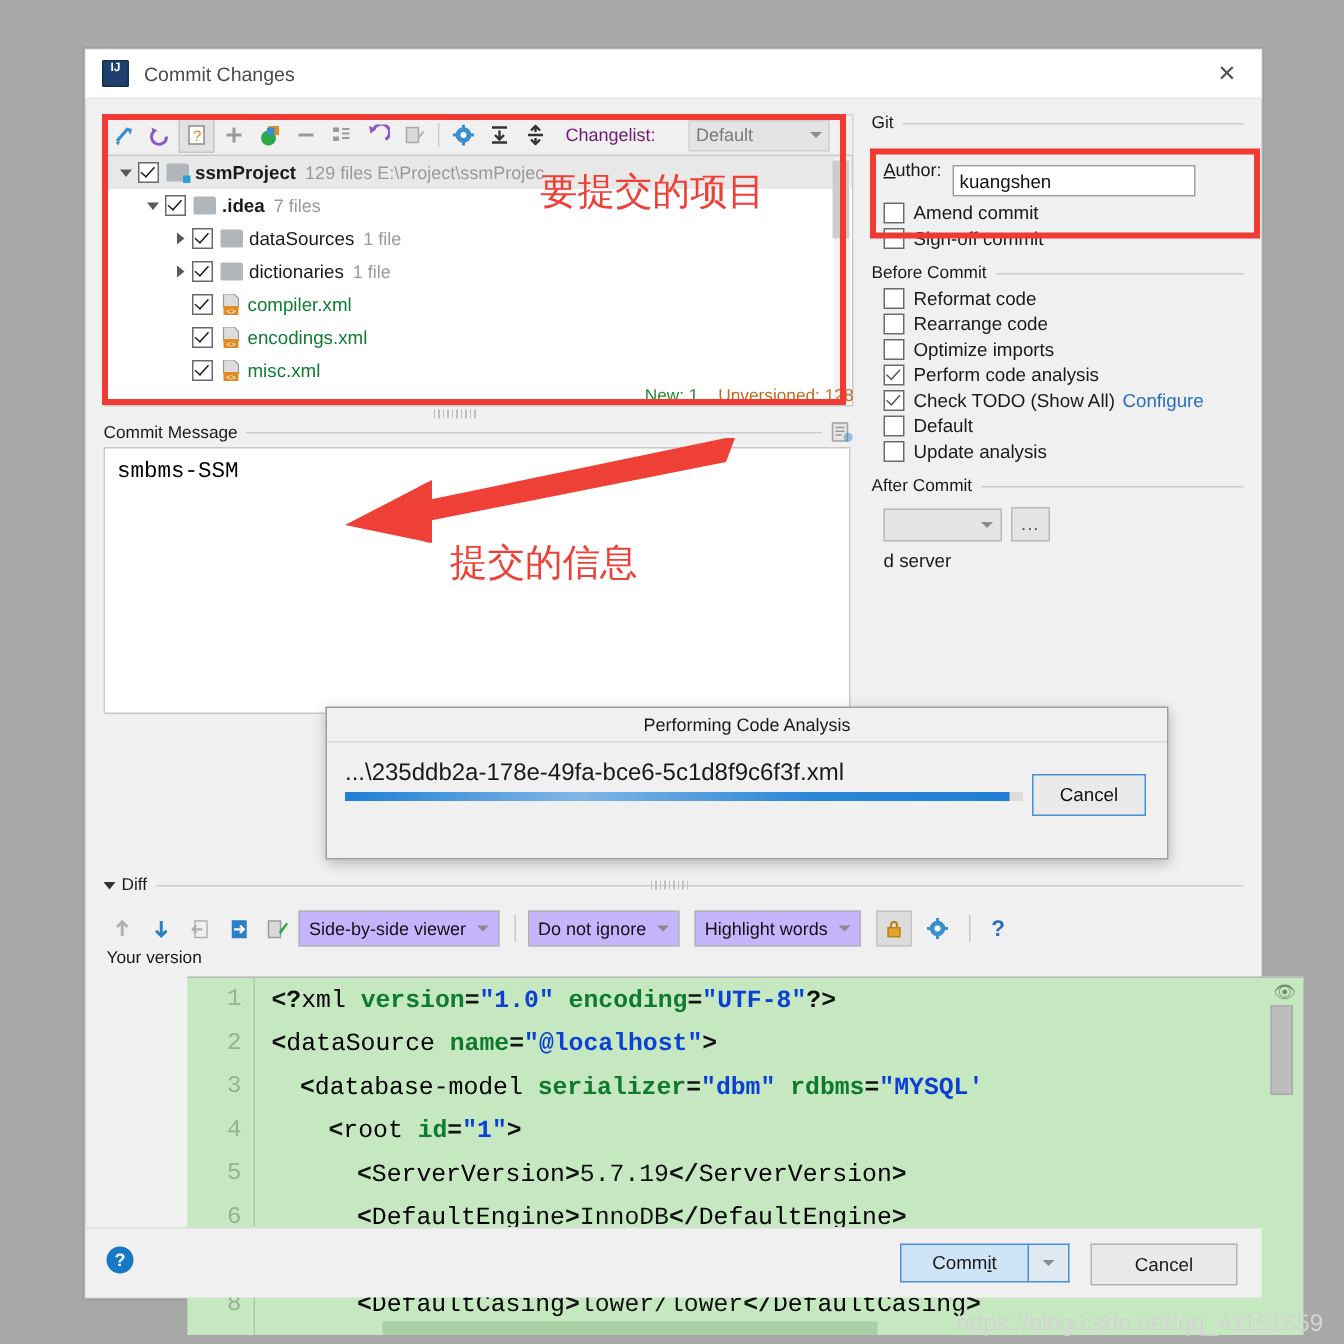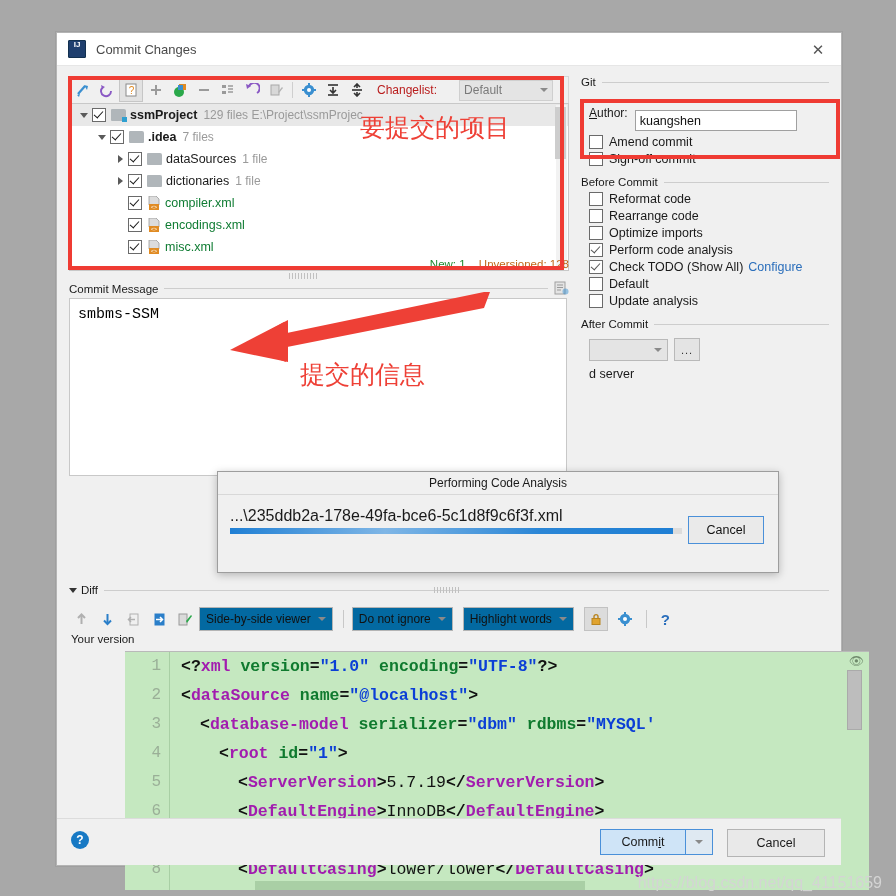--- a/index.html
+++ b/index.html
@@ -38,21 +38,21 @@
 
   
   #left-col{position:absolute;left:12px;top:10px;width:500px;}
   #changes-toolbar{
     height:26px;background:#f0f0f0;display:flex;align-items:center;
     border:1px solid #d6d6d6;border-bottom:none;
   }
   .tb-ico{width:22px;height:22px;margin:0 1px;display:flex;align-items:center;justify-content:center;position:relative;}
   .tb-ico svg{display:block;}
   .tb-sep{width:1px;height:16px;background:#cfcfcf;margin:0 4px;}
-  #changelist-label{margin-left:8px;font-size:12px;color:#b91c1c;}
+  #changelist-label{margin-left:8px;font-size:12px;color:#701a75;}
   #changelist-combo{
     margin-left:22px;width:84px;height:19px;background:#e4e4e4;border:1px solid #cfcfcf;
     display:flex;align-items:center;justify-content:space-between;padding:0 4px;
     color:#7a7a7a;font-size:12px;
   }
   .chev{width:0;height:0;border-left:4px solid transparent;border-right:4px solid transparent;border-top:4px solid #8a8a8a;}
 
   #file-tree{
     height:166px;background:#fff;border:1px solid #c8c8c8;
     overflow:hidden;position:relative;
@@ -140,40 +140,40 @@
   
   #diff-head{position:absolute;left:12px;top:518px;width:760px;display:flex;align-items:center;}
   #diff-head .tri{width:0;height:0;border-left:4px solid transparent;border-right:4px solid transparent;border-top:5px solid #333;margin-right:4px;}
   #diff-head .lbl{font-size:11.5px;}
   #diff-head .rule{flex:1 1 auto;height:1px;background:#cdcdcd;margin-left:6px;position:relative;}
   #diff-grip{position:absolute;left:330px;top:-3px;width:26px;height:6px;
     background:repeating-linear-gradient(90deg,#c0c0c0 0 1px,transparent 1px 3px);}
 
   #diff-toolbar{position:absolute;left:12px;top:540px;width:760px;height:26px;display:flex;align-items:center;}
   .dtb{width:24px;height:24px;display:flex;align-items:center;justify-content:center;margin-right:2px;}
-  .dsel{height:22px;background:#0369a1;border:1px solid #b4b4b4;display:flex;align-items:center;
+  .dsel{height:22px;background:#c4b5fd;border:1px solid #b4b4b4;display:flex;align-items:center;
     padding:0 6px;font-size:12px;color:#111;margin-right:10px;}
   .dsel .chev{margin-left:7px;}
   .vsep{width:1px;height:18px;background:#c8c8c8;margin:0 8px 0 0;}
   #lock-btn{width:22px;height:22px;background:#dcdcdc;border:1px solid #c2c2c2;display:flex;align-items:center;justify-content:center;}
   #help-q{color:#2a6ebb;font-weight:bold;font-size:15px;margin-left:6px;}
 
   #your-version{position:absolute;left:14px;top:567px;font-size:11.5px;color:#1a1a1a;}
 
   #code-pane{
     position:absolute;left:68px;top:585px;width:744px;height:238px;
     background:#c5e8c0;overflow:hidden;border-top:1px solid #b9b9b9;
   }
   #gutter{position:absolute;left:0;top:0;width:44px;height:100%;background:#c5e8c0;border-right:1px solid #a8cfa4;}
   .ln{height:29px;line-height:29px;text-align:right;padding-right:8px;
       font-family:"Liberation Mono", monospace;font-size:16px;color:#9aaf97;}
   #code-lines{position:absolute;left:46px;top:0;right:0;top:0;
       font-family:"Liberation Mono", monospace;font-size:16.5px;white-space:pre;}
   .cl{height:29px;line-height:29px;}
-  .tg{color:#a21caf;font-weight:bold;}
+  .tg{color:#000000;font-weight:normal;}
   .at{color:#0f7a2e;font-weight:bold;}
   .vl{color:#0b3fd6;font-weight:bold;}
   .tx{color:#111;text-align:right;}
   .pn{color:#111;font-weight:bold;}
   #code-vthumb{position:absolute;right:7px;top:18px;width:13px;height:58px;background:#bdbdbd;border:1px solid #aaa;}
   #eye-ico{position:absolute;right:5px;top:2px;font-size:12px;color:#6f8a6c;}
   #code-hscroll{position:absolute;left:130px;bottom:0;width:330px;height:9px;background:#a9cfa5;}
 
   
   #footer{position:absolute;left:0;right:0;bottom:0;height:46px;background:#f0f0f0;border-top:1px solid #dcdcdc;}

